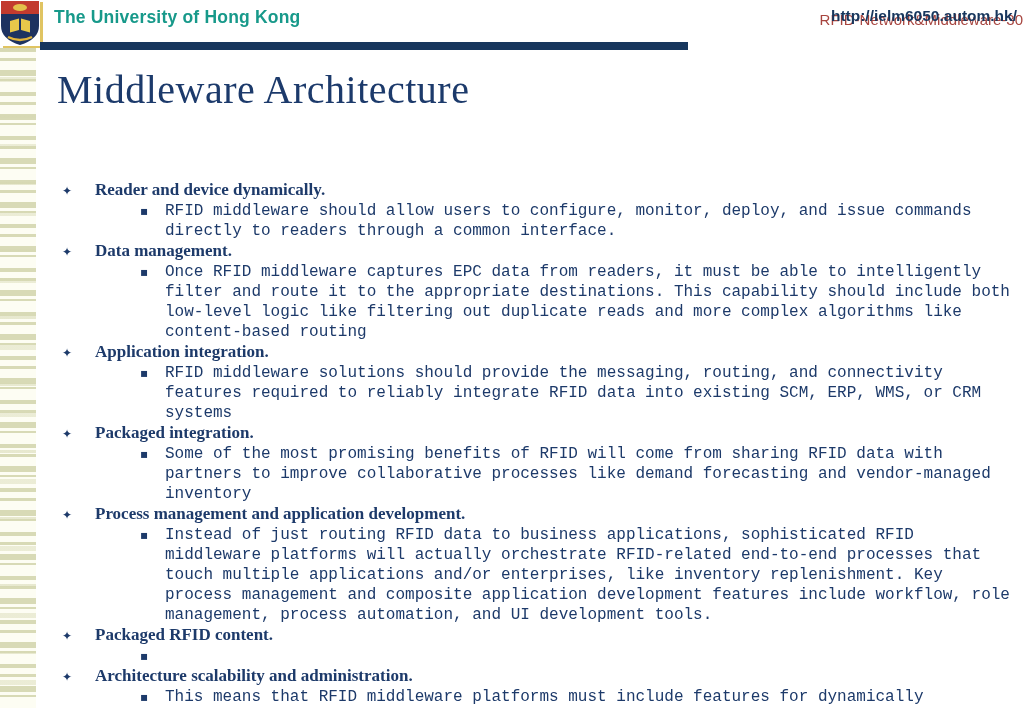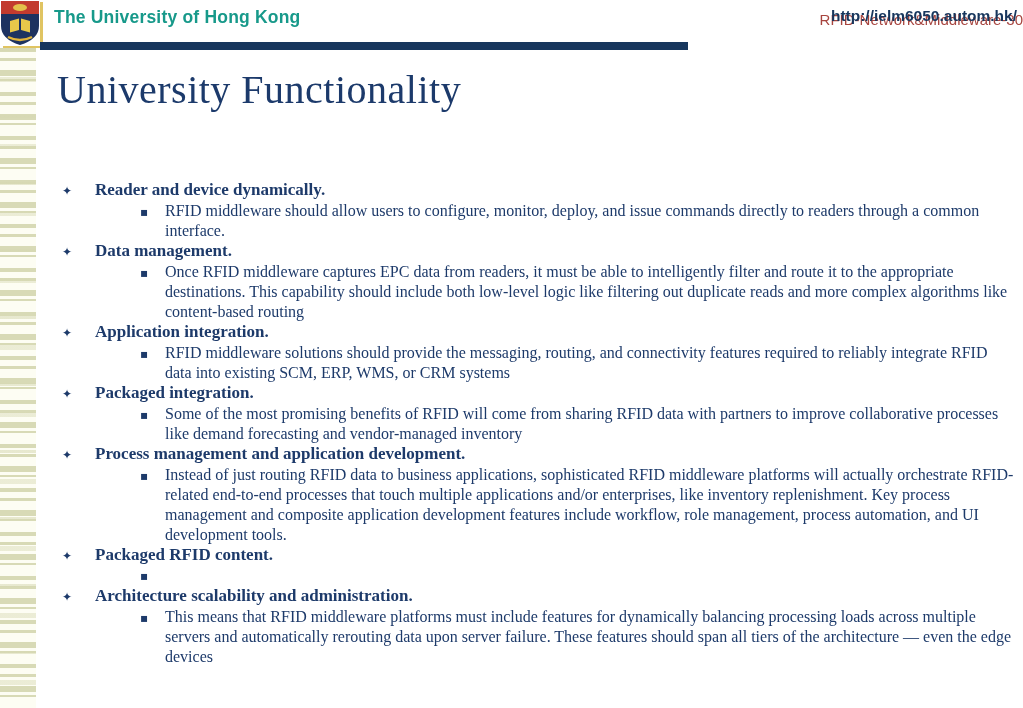--- a/index.html
+++ b/index.html
@@ -75,21 +75,21 @@
   }
   .bullet-detail{
     display:flex;align-items:baseline;
     padding-left:140px;
     font-weight:normal;font-size:16px;line-height:20px;
   }
   .square{
     width:25px;flex:0 0 25px;font-size:12px;line-height:20px;
     font-family:"DejaVu Sans",sans-serif;
   }
-  .detail-text{width:852px;}
+  .detail-text{width:852px;font-family:Liberation Mono, monospace;}
 </style>
 </head>
 <body>
 
 <div class="slide">
 
   <div class="stripe-col"></div>
 
   <div class="header">
     <div class="crest">
@@ -101,21 +101,21 @@
         <path d="M30,21 L21,18.5 L21,30 L30,32.5 Z" fill="#e8c84a"></path>
         <path d="M8,37 q12,6 24,0" stroke="#e0b33a" stroke-width="2.5" fill="none"></path>
       </svg>
     </div>
     <div class="university-name">The University of Hong Kong</div>
     <div class="course-code">RFID-Network&amp;Middleware-30</div>
     <div class="header-url">http://ielm6050.autom.hk/</div>
     <div class="divider-bar"></div>
   </div>
 
-  <h1 class="slide-title">University Functionality</h1>
+  <h1 class="slide-title">Middleware Architecture</h1>
 
   <div class="bullet-list">
 
     <div class="bullet-heading">
       <span class="diamond">✦</span>
       <span>Reader and device dynamically.</span>
     </div>
     <div class="bullet-detail">
       <span class="square">▪</span>
       <span class="detail-text">RFID middleware should allow users to configure, monitor, deploy, and issue commands directly to readers through a common interface.</span>

